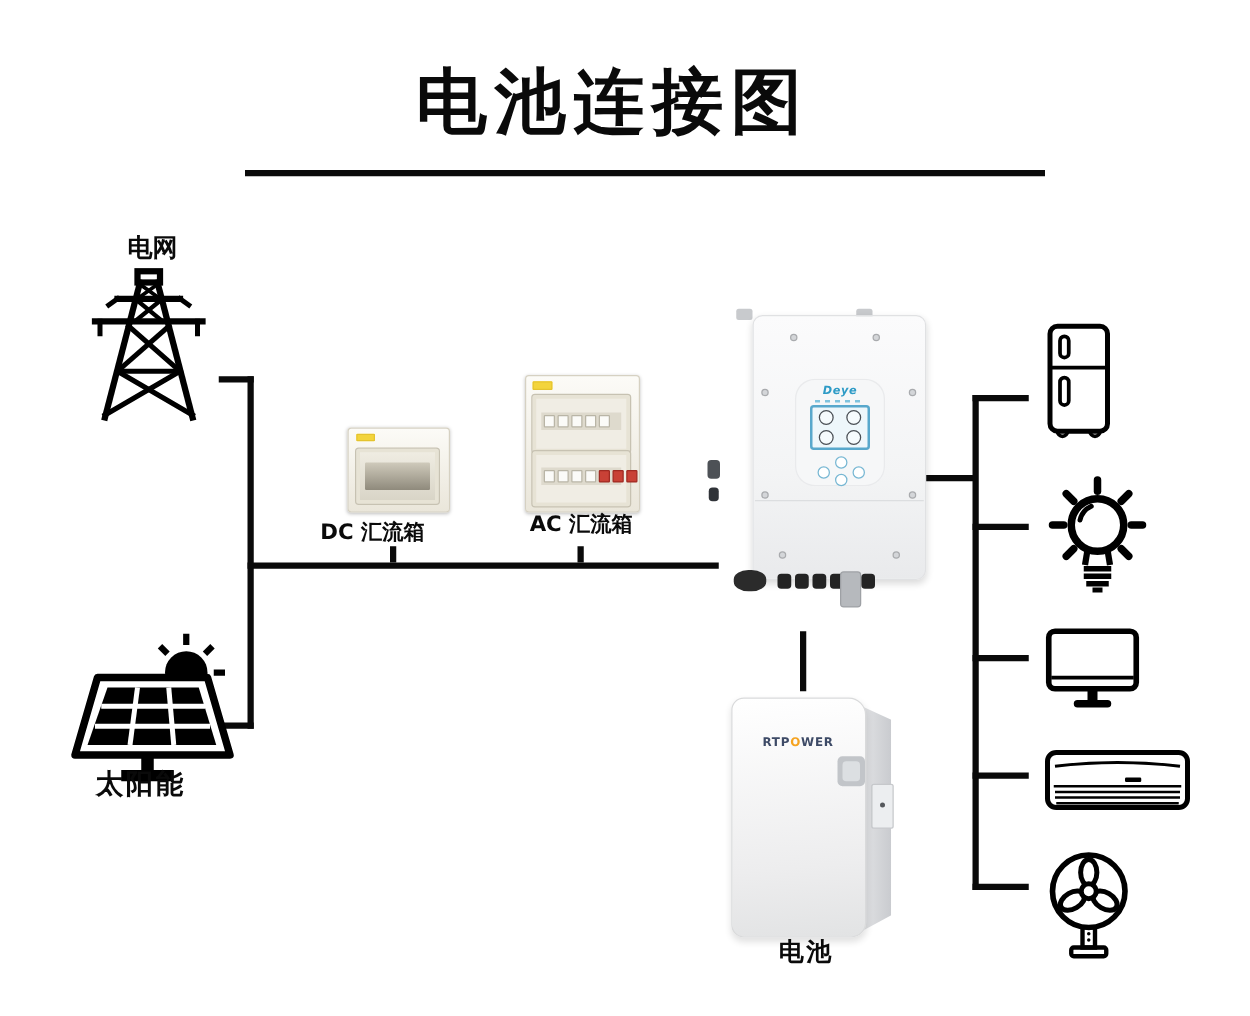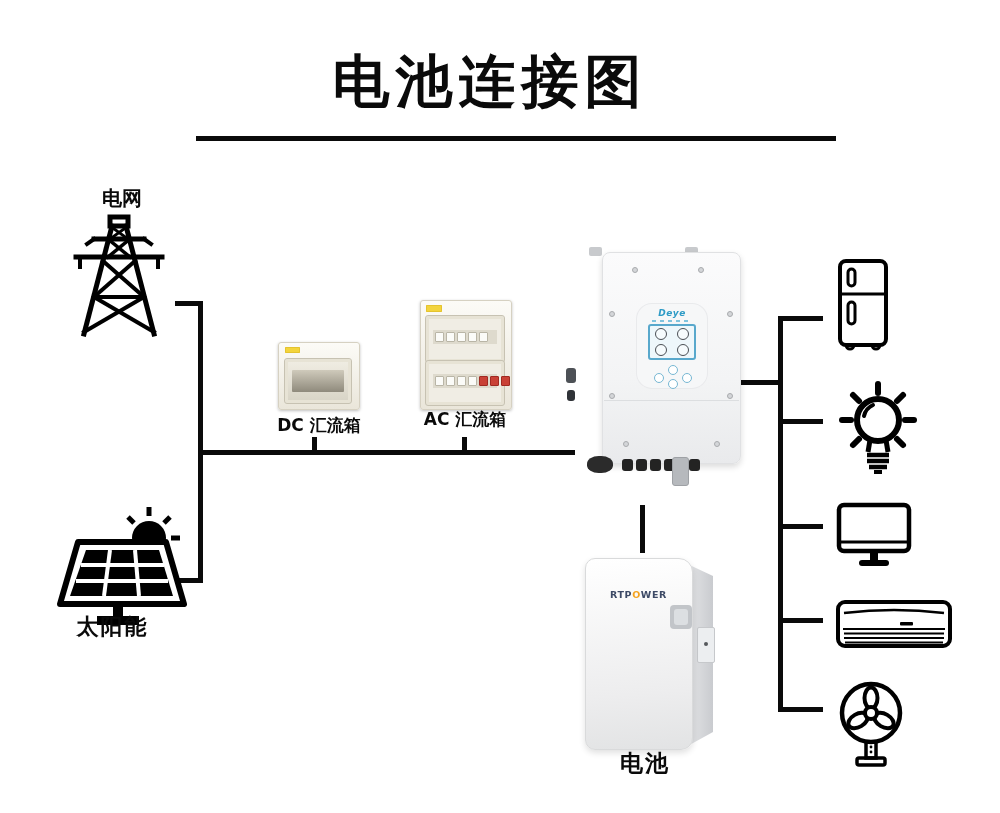--- a/index.html
+++ b/index.html
@@ -135,21 +135,21 @@
     </g>
   </svg>
   <div class="nlabel" style="left:40px;top:612px;width:145px;font-size:22px;letter-spacing:2px;">太阳能</div>
 
   <div class="combox" style="left:278px;top:342px;width:80px;height:66px;">
     <div class="ylabel" style="left:6px;top:4px;width:15px;height:6px;"></div>
     <div class="cwin" style="left:6px;top:16px;width:60px;height:38px;">
       <div class="dcinner"></div>
     </div>
   </div>
-  <div class="nlabel" style="left:259px;top:414px;width:120px;font-size:17px;">DC 汇流箱</div>
+  <div class="nlabel" style="left:238px;top:414px;width:120px;font-size:17px;">DC 汇流箱</div>
 
   <div class="combox" style="left:420px;top:300px;width:90px;height:108px;">
     <div class="ylabel" style="left:5px;top:4px;width:16px;height:7px;"></div>
     <div class="cwin" style="left:5px;top:15px;width:72px;height:40px;background:#f0ede4;">
       <div class="bstrip" style="top:11px;">
         <div class="bk"></div>
           <div class="bk"></div>
           <div class="bk"></div>
           <div class="bk"></div>
           <div class="bk"></div>
@@ -213,21 +213,21 @@
     <div class="bat-bracket">
       <div class="bat-bracket-dot"></div>
     </div>
     <div class="bat-front">
       <div class="bat-logo"><span>RTP</span><span class="sun">O</span><span>WER</span></div>
       <div class="bat-vent">
         <div class="bat-vent-in"></div>
       </div>
     </div>
   </div>
-  <div class="nlabel" style="left:585px;top:748px;width:120px;font-size:23px;letter-spacing:2px;">电池</div>
+  <div class="nlabel" style="left:585px;top:748px;width:120px;font-size:20px;letter-spacing:2px;">电池</div>
 
   <svg class="abs" style="left:836px;top:258px;" width="54" height="94" viewBox="0 0 54 94">
     <g stroke="#000" fill="none">
       <rect x="4" y="3" width="46" height="84" rx="6" stroke-width="4"></rect>
       <line x1="4" y1="36" x2="50" y2="36" stroke-width="3"></line>
       <rect x="12" y="11" width="7" height="17" rx="3.5" stroke-width="3"></rect>
       <rect x="12" y="44" width="7" height="22" rx="3.5" stroke-width="3"></rect>
       <path d="M10,87 a4,4 0 0 0 8,0" stroke-width="3"></path>
       <path d="M36,87 a4,4 0 0 0 8,0" stroke-width="3"></path>
     </g>

